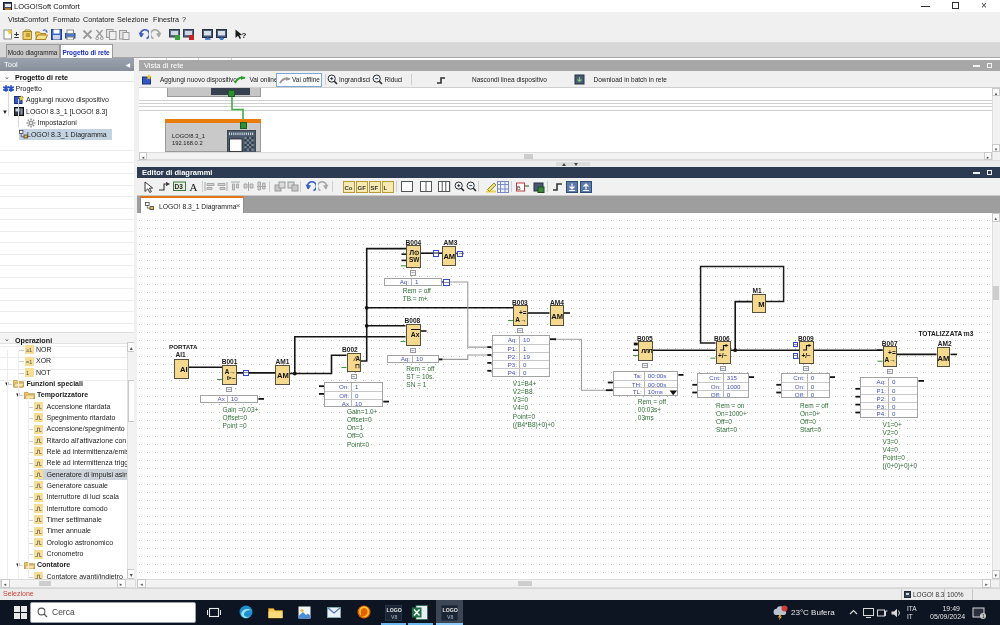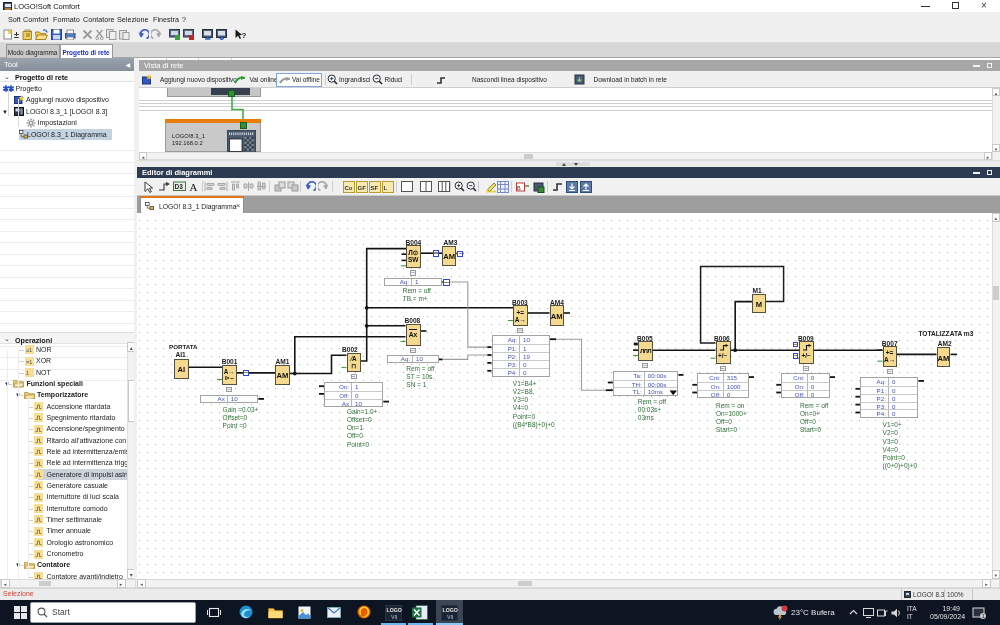--- a/index.html
+++ b/index.html
@@ -1,17 +1,17 @@
 <!DOCTYPE html>
 <html><head><meta charset="utf-8"><style>
 *{margin:0;padding:0;box-sizing:border-box}
 svg{display:block}
 html,body{width:1000px;height:625px;overflow:hidden;font-family:"Liberation Sans",sans-serif;background:#fff}
 .a{position:absolute}
-.blk{position:absolute;background:#f4d98e;border:1px solid #55503f;color:#111;text-align:center}
+.blk{position:absolute;background:#f4d98e;border:1px solid #55503f;color:#111;text-align:right}
 .lbl{position:absolute;font-size:6.6px;font-weight:600;color:#1c1c1c;white-space:nowrap}
 .grn{position:absolute;font-size:6.5px;color:#2e6f35;white-space:nowrap;line-height:8.3px}
 .pbox{position:absolute;background:#fff;border:1px solid #a3a3a3;font-size:6.2px;color:#4052c4}
 .pr{display:flex;border-top:1px solid #c9c9c9}
 .pr:first-child{border-top:none}
 .pl{text-align:right;padding-right:2px;border-right:1px solid #b5b5b5;flex:none}
 .pv{padding-left:3px}
 .bh{position:absolute;border:1.4px solid #2f46d8;background:#fdfdfd}
 .exp{position:absolute;width:6px;height:5.5px;background:#f4f4f4;border:1px solid #9a9a9a;color:#3e62c9;font-size:6.5px;line-height:3.5px;text-align:center}
 .arr{position:absolute;background:#fdfdfd;border:1px solid #c9c9c9;color:#555;text-align:center}
@@ -25,21 +25,21 @@
 <div class="a" style="left:0;top:0;width:1000px;height:12px;background:#fff"></div>
 <div class="a" style="left:3px;top:2px;width:9px;height:8px;background:#42506b;border:1px solid #1d2431">
     <div style="position:absolute;left:1px;top:1px;width:5.5px;height:2.5px;background:#e8e8e8"></div>
     <div style="position:absolute;left:1px;top:4.5px;width:5.5px;height:2px;background:#b6782a"></div>
   </div>
 <div class="a" style="left:14px;top:2px;font-size:7.5px;color:#111">LOGO!Soft Comfort</div>
 <div class="a" style="left:921px;top:5.5px;width:9px;height:1.2px;background:#333"></div>
 <div class="a" style="left:952px;top:2px;width:7px;height:7px;border:1.2px solid #333"></div>
 <div class="a" style="left:981px;top:0px;font-size:10px;color:#333;line-height:11px">×</div>
 <div class="a menubar" style="left:0;top:12px;width:1000px;height:14px;background:#f0f0f0;font-size:7.2px;color:#1a1a1a">
-<span style="left:8px">Soft</span>
+<span style="left:8px">Vista</span>
     <span style="left:23px">Comfort</span>
     <span style="left:53px">Formato</span>
     <span style="left:83px">Contatore</span>
     <span style="left:117px">Selezione</span>
     <span style="left:153px">Finestra</span>
     <span style="left:182px">?</span>
 </div>
 <div class="a" style="left:0;top:26px;width:1000px;height:17px;background:#f0f0f0;border-bottom:1px solid #dcdcdc">
 <div class="tbi" style="left:2.5px;top:3px">
       <svg width="11" height="11">
@@ -1064,21 +1064,21 @@
         <rect x="7" y="7" width="6" height="6" fill="#e8e8e8"></rect>
       </svg>
     </span>
 <span style="position:absolute;left:30px;top:1.5px;width:166px;height:21.5px;background:#fff;border:1px solid #9aa0a8;border-radius:2px"></span>
 <span style="position:absolute;left:37px;top:6.5px">
       <svg width="11" height="11">
         <circle cx="4.5" cy="4.5" r="3.4" fill="none" stroke="#555" stroke-width="1.1"></circle>
         <path d="M7 7 L10 10" stroke="#555" stroke-width="1.2"></path>
       </svg>
     </span>
-<span style="position:absolute;left:52px;top:7px;font-size:8.5px;color:#444">Start</span>
+<span style="position:absolute;left:52px;top:7px;font-size:8.5px;color:#444">Cerca</span>
 <span style="position:absolute;left:207px;top:6px">
       <svg width="14" height="13">
         <rect x="2.5" y="2.5" width="9" height="8" fill="none" stroke="#e8e8e8" stroke-width="1.1"></rect>
         <path d="M0.5 4 v5 M13.5 4 v5" stroke="#e8e8e8" stroke-width="1"></path>
       </svg>
     </span>
 <span style="position:absolute;left:239px;top:5px">
       <svg width="14" height="14">
         <circle cx="7" cy="7" r="6.5" fill="#1b8fd0"></circle>
         <path d="M2 9 C3 4 9 2.5 12.5 5.5 C10 4.5 5.5 5.5 5 9 C4.6 11.5 8 12.5 10.5 11.5 C7 14.5 2.5 12.5 2 9 Z" fill="#9be0f7"></path>

